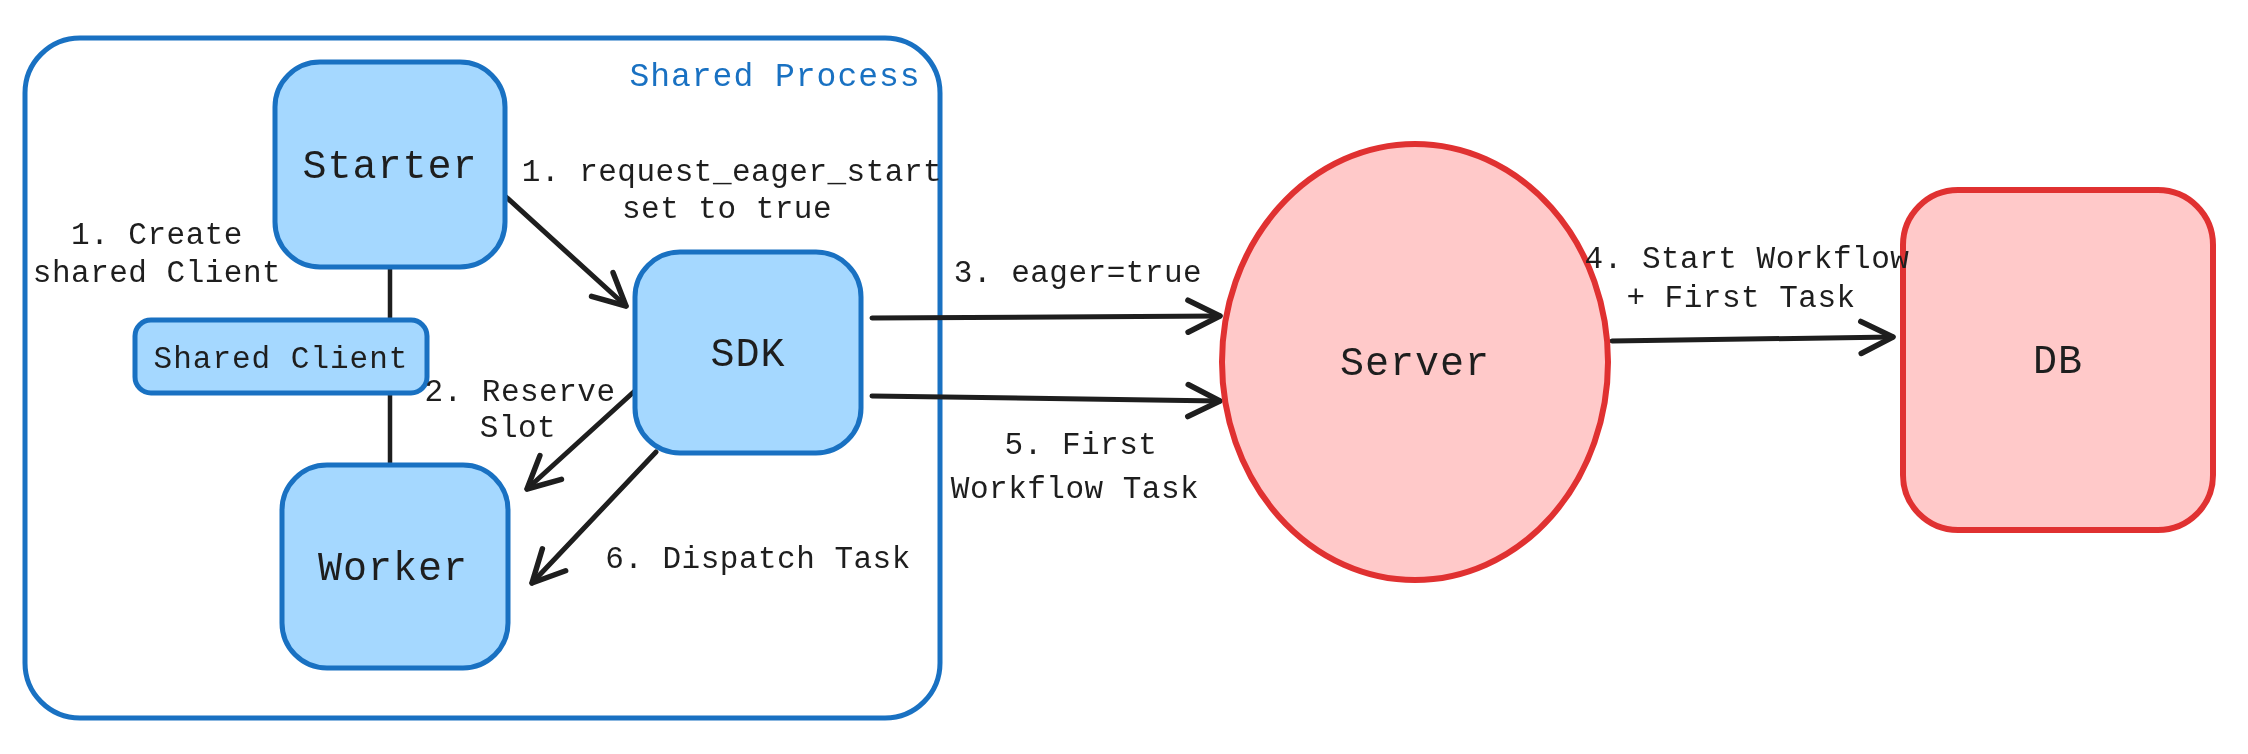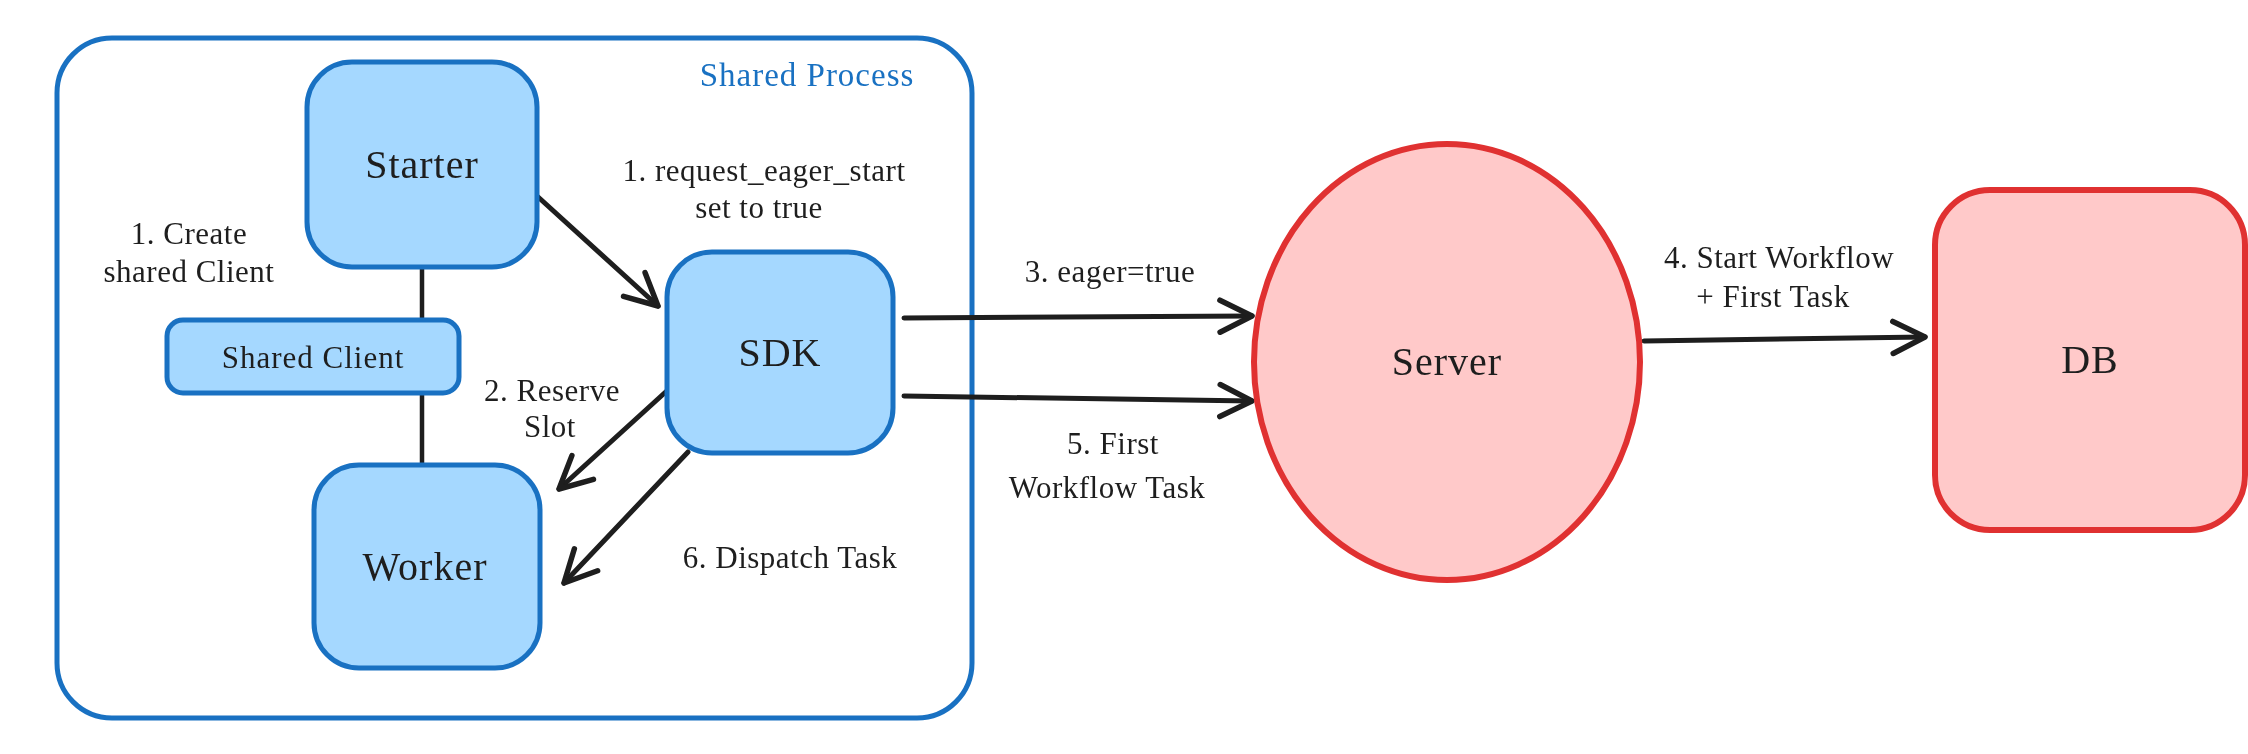--- a/index.html
+++ b/index.html
@@ -13,22 +13,21 @@
   html, body {
     margin: 0;
     padding: 0;
     background: var(--bg);
   }
   .canvas {
     position: relative;
     width: 1832px;
     height: 754px;
     background: var(--bg);
-    font-family: Liberation Serif, serif;
-    margin-left: 32px;
+    font-family: Liberation Mono, monospace;
   }
   svg { display: block; }
 
   .node-blue {
     fill: var(--blue-fill);
     stroke: var(--blue-stroke);
     stroke-width: 5;
   }
   .node-red {
     fill: var(--red-fill);

